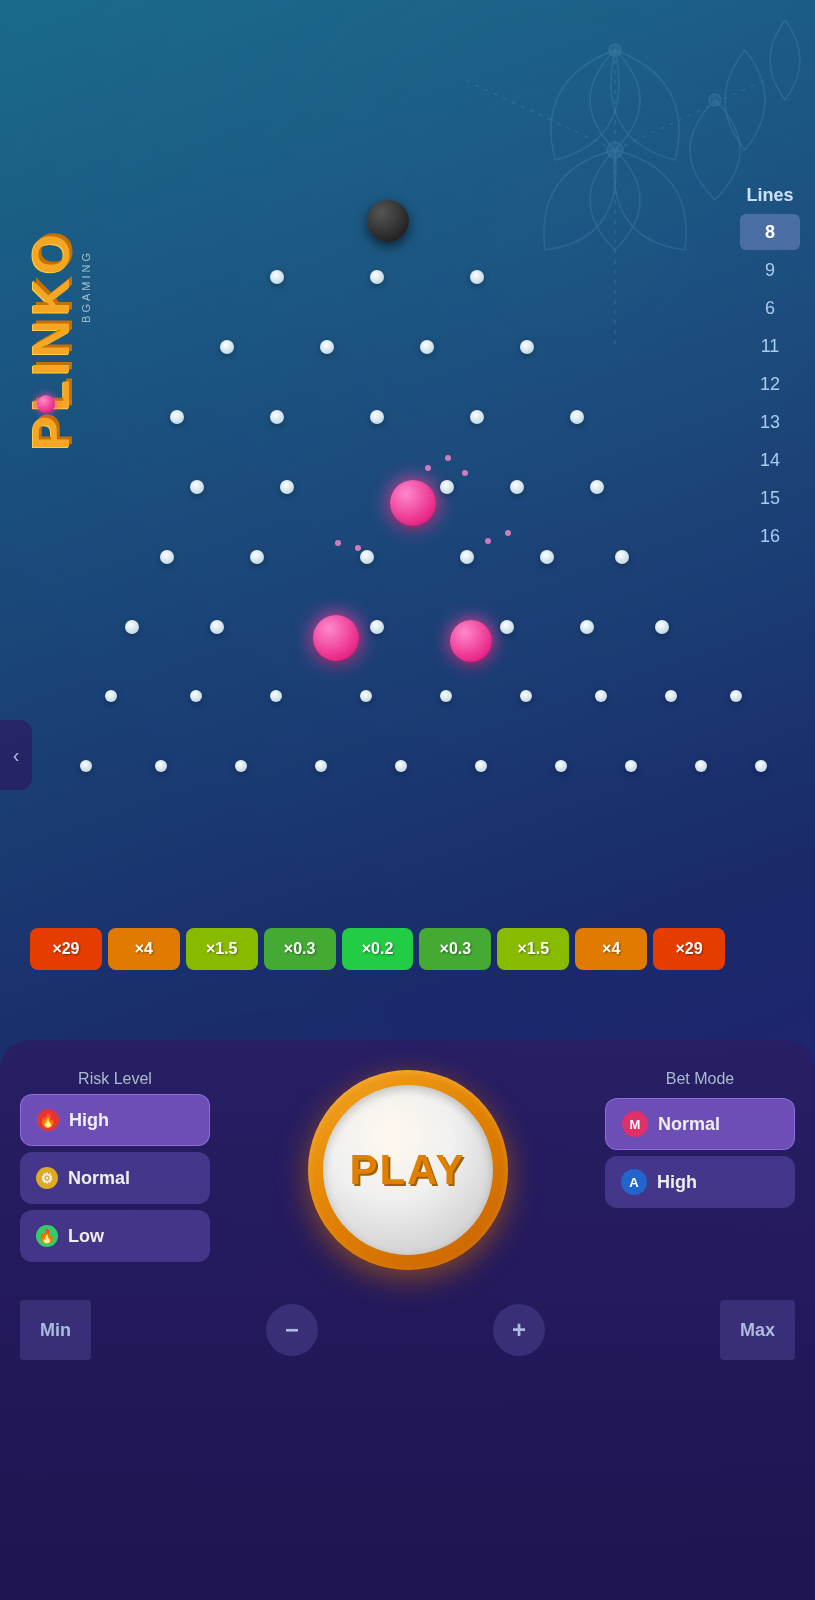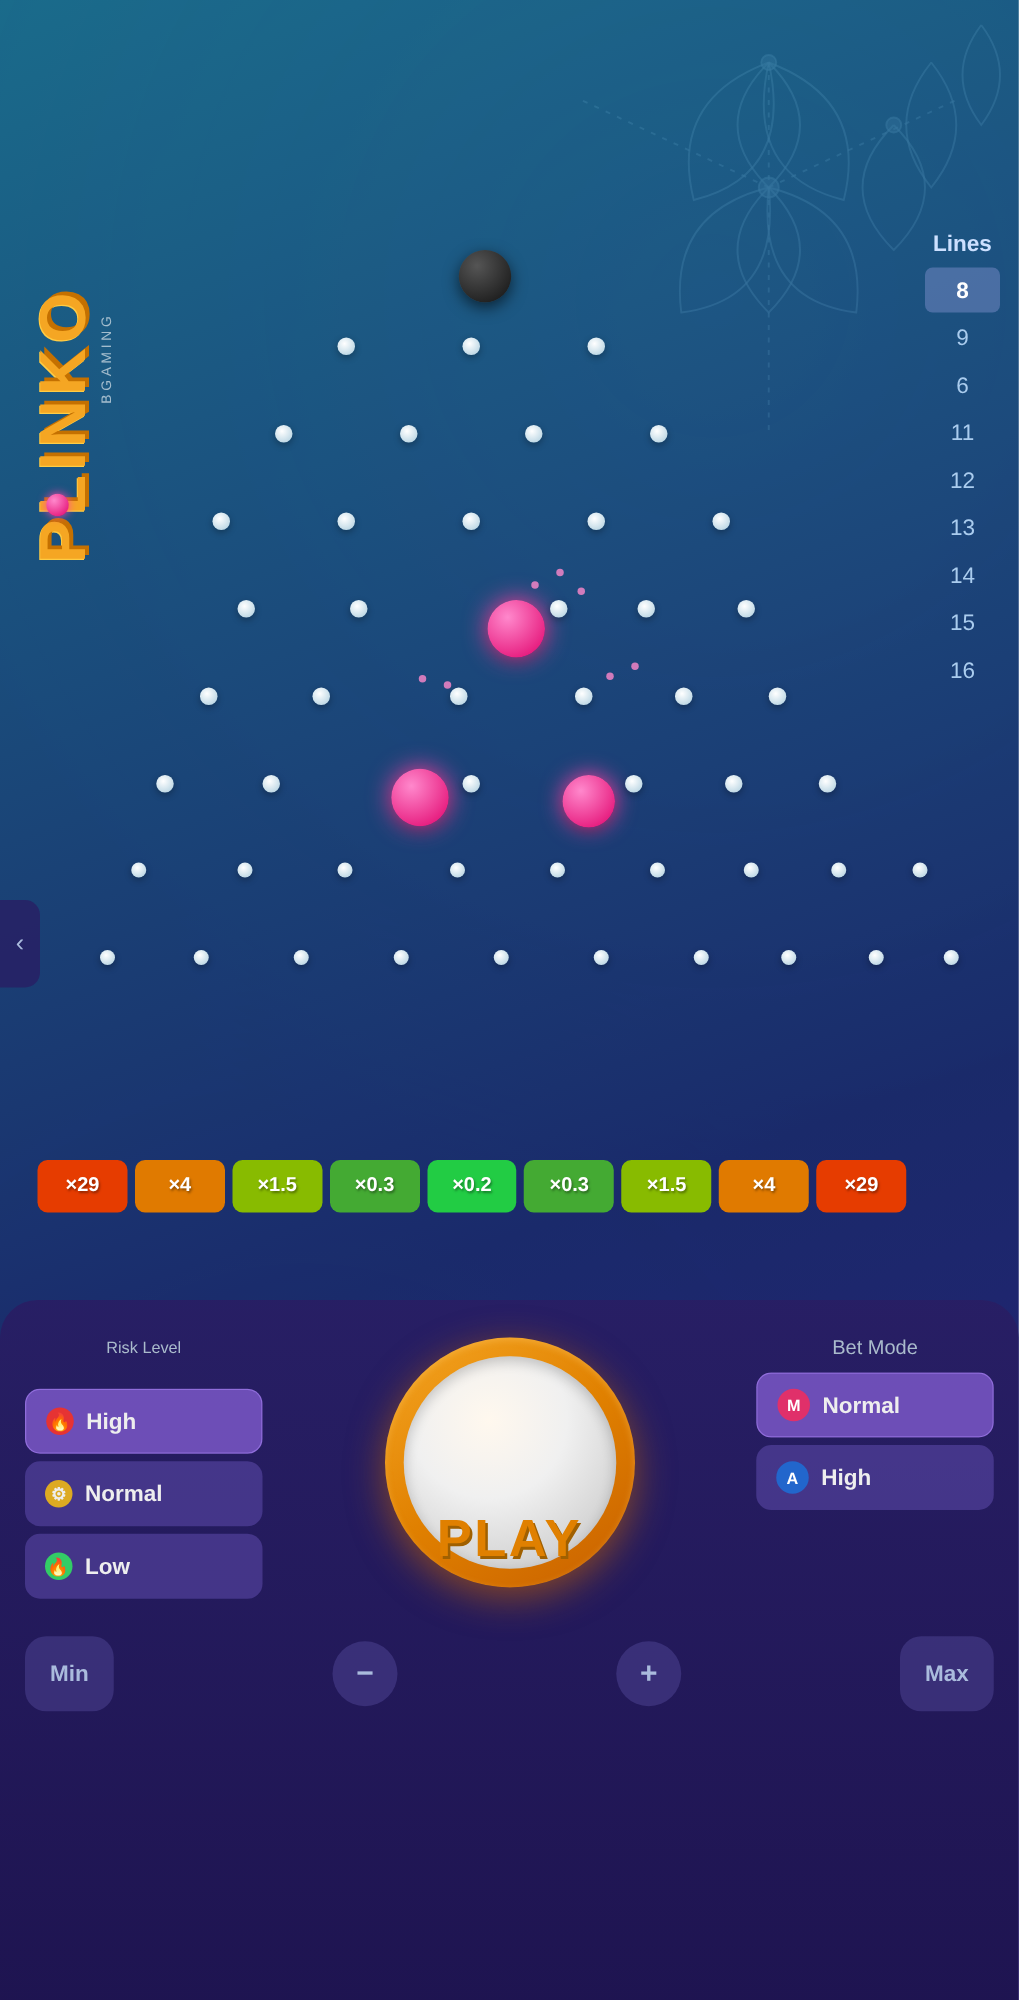--- a/index.html
+++ b/index.html
@@ -189,24 +189,24 @@
 
     
     .risk-panel {
       display: flex;
       flex-direction: column;
       align-items: flex-start;
       gap: 6px;
     }
     .risk-label {
       color: #aabbcc;
-      font-size: 13px;
+      font-size: 16px;
       text-align: center;
       width: 100%;
-      margin-bottom: 20px;
+      margin-bottom: 0;
     }
     .risk-btn {
       width: 190px;
       height: 52px;
       border-radius: 12px;
       background: rgba(100,80,180,0.5);
       border: none;
       display: flex;
       align-items: center;
       gap: 10px;
@@ -241,21 +241,21 @@
       border-radius: 50%;
       background: linear-gradient(145deg, #f5a623, #e08000, #c86000);
       box-shadow: 0 8px 30px rgba(200,100,0,0.6), inset 0 2px 6px rgba(255,200,100,0.4);
       display: flex; align-items: center; justify-content: center;
       cursor: pointer;
     }
     .play-btn-inner {
       width: 170px; height: 170px;
       border-radius: 50%;
       background: radial-gradient(circle at 40% 30%, #fff8ee, #f0f0f0 40%, #d0d0d0 80%, #b0b0b0);
-      display: flex; align-items: flex-end; justify-content: center;
+      display: flex; align-items: center; justify-content: center;
       box-shadow: inset 0 4px 10px rgba(0,0,0,0.2);
     }
     .play-label {
       font-size: 42px;
       font-weight: 900;
       color: #e08000;
       text-shadow: 2px 2px 0 #a06000;
       letter-spacing: 2px;
     }
 
@@ -306,21 +306,21 @@
     
     .bet-row {
       width: 100%;
       display: flex;
       align-items: center;
       justify-content: space-between;
       margin-top: 10px;
     }
     .bet-side-btn {
       height: 60px;
-      border-radius: 17px;
+      border-radius: 4px;
       background: rgba(80,70,150,0.5);
       border: none;
       color: #aabbdd;
       font-size: 18px;
       font-weight: 700;
       cursor: pointer;
       padding: 0 20px;
     }
     .bet-amount {
       font-size: 30px;

